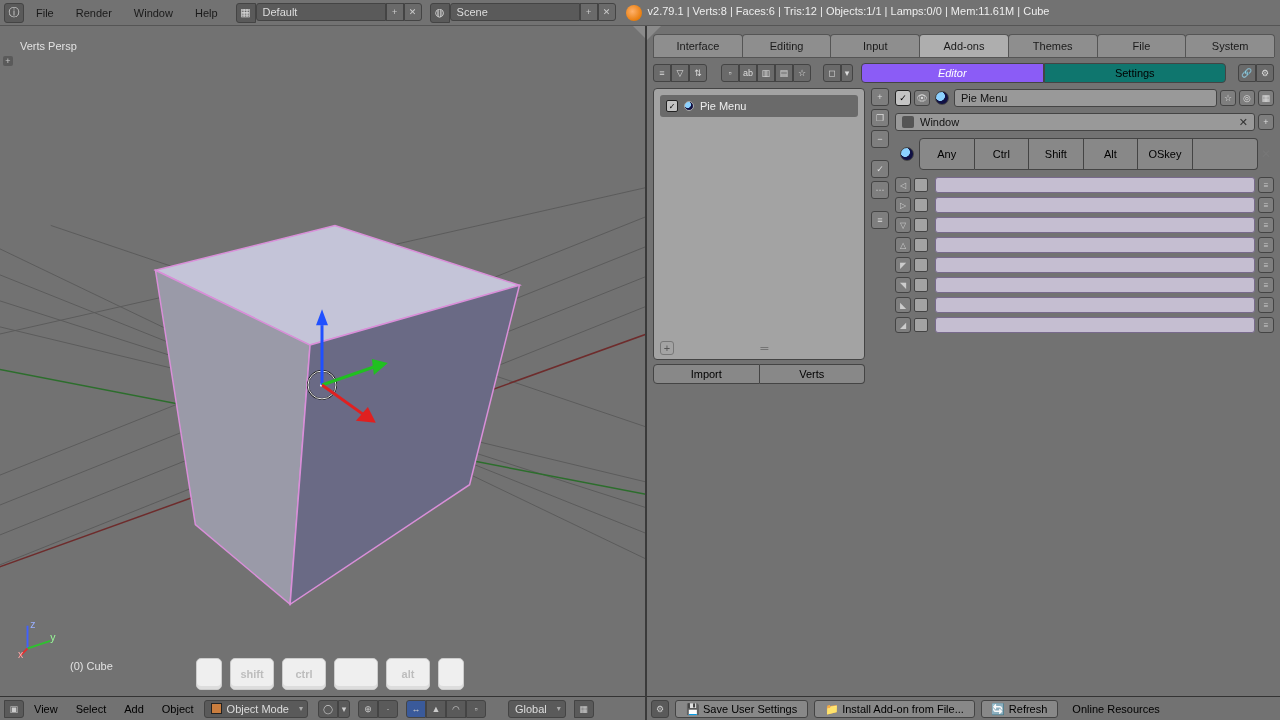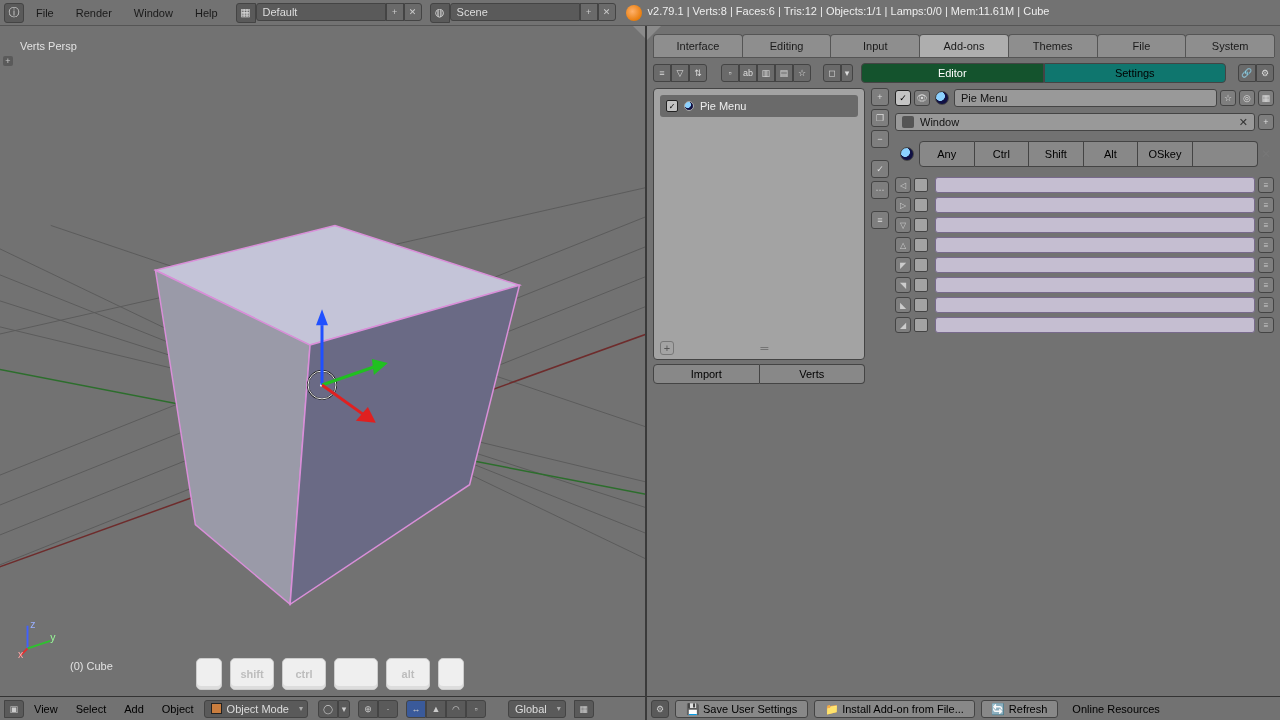--- a/index.html
+++ b/index.html
@@ -36,21 +36,21 @@
 .tabs-row .tab.active { background: #aeaeae; font-weight: 500; }
 
 .subbar { display: flex; height: 22px; margin: 4px 6px 0 6px; gap: 4px; align-items: center; }
 .subbar .icon-btn { width: 18px; height: 18px; background: #6a6a6a; border: 1px solid #444; border-radius: 2px; display:flex; align-items:center; justify-content:center; color:#ddd; font-size:9px;}
 .subbar .seg { display:flex; }
 .subbar .seg .icon-btn { border-radius:0; }
 .subbar .seg .icon-btn:first-child { border-radius: 3px 0 0 3px; }
 .subbar .seg .icon-btn:last-child { border-radius: 0 3px 3px 0; }
 .subbar .mode-tabs { flex: 1; display: flex; height: 20px; margin-left:4px; }
 .subbar .mode-tabs .mt { flex: 1; background: #0f766e; border:1px solid #444; display:flex; align-items:center; justify-content:center; color:#000; }
-.subbar .mode-tabs .mt.active { background: #14532d; color:#fff; }
+.subbar .mode-tabs .mt.active { background: #8b5cf6; color:#fff;font-style:italic; }
 .subbar .mode-tabs .mt:first-child { border-radius: 4px 0 0 4px; }
 .subbar .mode-tabs .mt:last-child { border-radius: 0 4px 4px 0; }
 
 .cols { flex:1; display:flex; gap:6px; padding: 4px 6px 6px 6px; min-height:0; }
 
 
 .left-col { width: 212px; display:flex; flex-direction:column; }
 .pm-list { flex:1; background: #a3a3a3; border:1px solid #444; border-radius:4px; position:relative; min-height: 0; overflow:hidden; }
 .pm-selected { background: #6a6a6a; height: 22px; margin: 6px; border-radius: 3px; display:flex; align-items:center; gap:6px; padding: 0 6px; color:#eee; }
 .pm-selected .chk { width:12px; height:12px; background:#c4c4c4; border:1px solid #222; border-radius:2px; display:flex; align-items:center; justify-content:center; font-size:8px; color:#000;}
@@ -70,21 +70,21 @@
 .prop-row .chk { width:16px; height:16px; background:#c4c4c4; border:1px solid #222; border-radius:3px; display:flex; align-items:center; justify-content:center; font-size:9px; color:#000;}
 .prop-row .eye { width:16px; height:16px; background:#7e7e7e; border:1px solid #444; border-radius:3px; display:flex; align-items:center; justify-content:center; font-size:9px; color:#ddd;}
 .prop-row .radio { width:14px; height:14px; border-radius:50%; border:1px solid #444; background: radial-gradient(circle at 35% 35%, #8cd1ff 40%, #114 45%); margin:0 2px;}
 .prop-row .field { flex:1; height:18px; background:#999; border:1px solid #444; border-radius:3px; padding: 0 6px; display:flex; align-items:center; color:#111; }
 .prop-row .end-btn { width:16px; height:16px; background:#7e7e7e; border:1px solid #444; border-radius:3px; display:flex; align-items:center; justify-content:center; font-size:9px; color:#ddd;}
 .prop-row .field.with-icon::before { content:''; width:12px; height:12px; background:#555; margin-right:6px; border-radius:2px; }
 .prop-row .x-close { margin-left:auto; color:#333; font-size:11px; }
 
 .prop-row.mods { gap:0; }
 .mod-lead { width: 24px; display:flex; justify-content:center; align-items:center;}
-.mods .segm { flex:1; display:flex; height:26px; }
+.mods .segm { flex:1; display:flex; height:32px; }
 .mods .segm .sb { flex:1; background:#888; border:1px solid #444; border-left:none; display:flex; align-items:center; justify-content:center; color:#000; }
 .mods .segm .sb:first-child { border-left:1px solid #444; border-radius:4px 0 0 4px; }
 .mods .segm .sb:last-child { border-radius:0 4px 4px 0; }
 
 .slot-section { display:flex; flex-direction:column; gap:2px; }
 .slot-row { display:flex; height:18px; align-items:center; gap:3px; }
 .slot-row .arrow-btn { width:16px; height:16px; background:#7e7e7e; border:1px solid #444; border-radius:3px; display:flex; align-items:center; justify-content:center; font-size:8px; color:#ccc;}
 .slot-row .slot-field { flex:1; height:16px; background:#c5bed1; border:1px solid #786a8c; border-radius:3px; margin-left:4px; }
 .slot-row .bars { width:16px; height:16px; background:#7e7e7e; border:1px solid #444; border-radius:3px; display:flex; align-items:center; justify-content:center; font-size:8px; color:#ccc;}
 .slot-row .pre-box { width:14px; height:14px; background:#a3a3a3; border:1px solid #444; border-radius:2px;}

